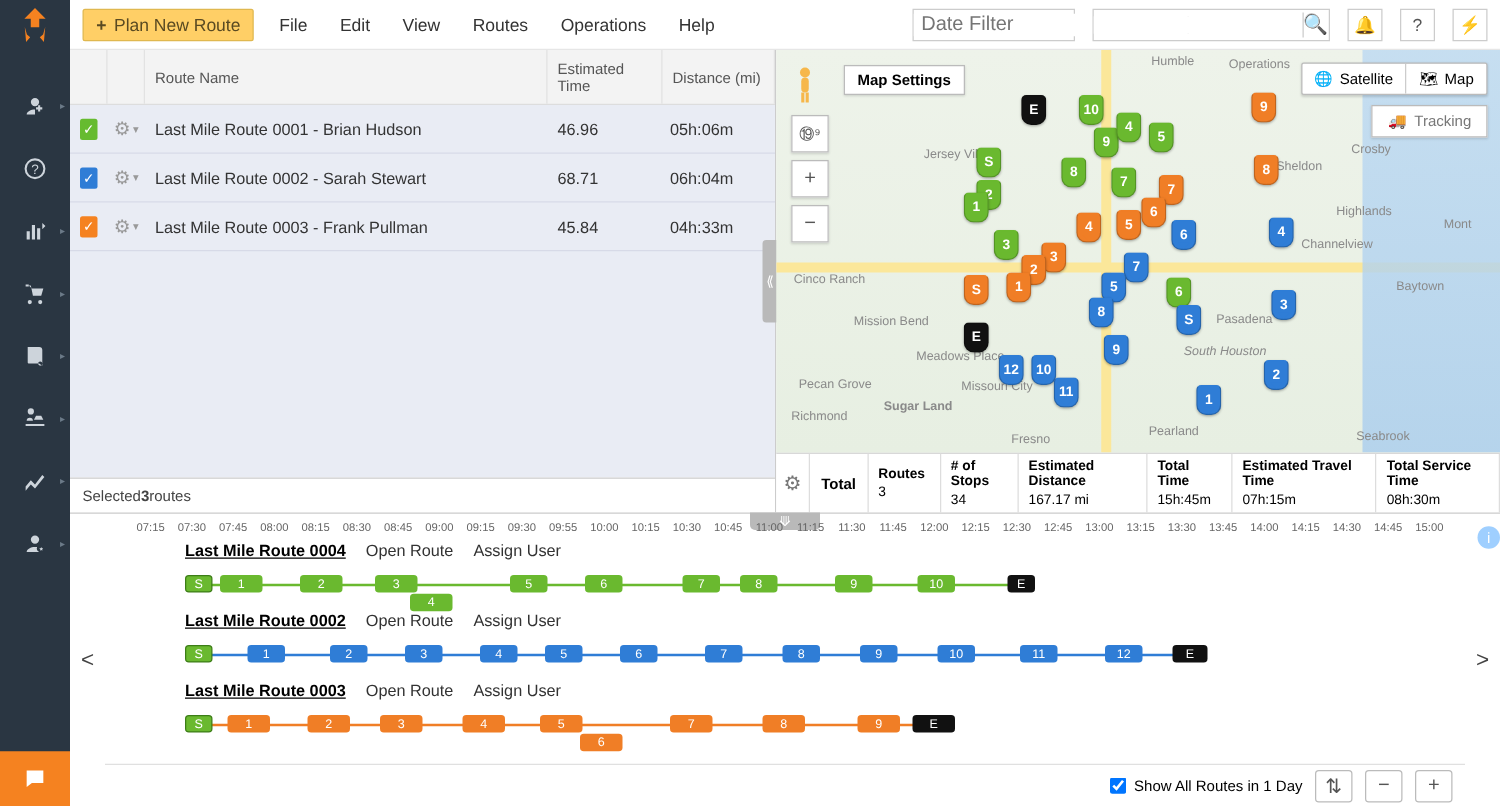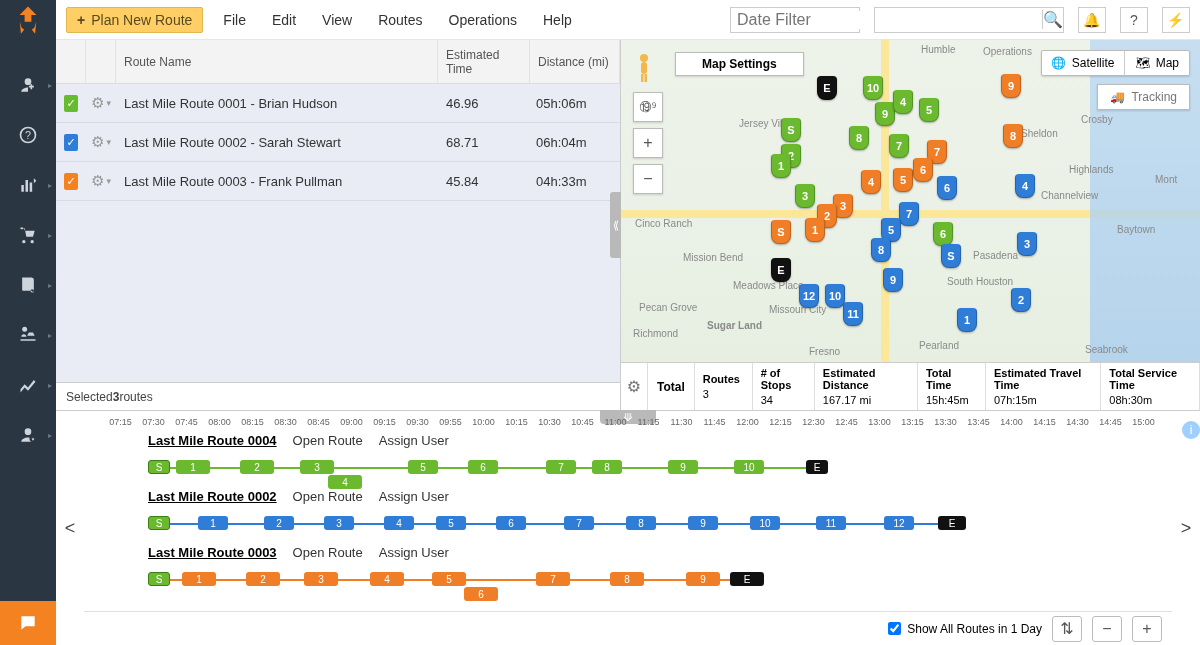--- a/index.html
+++ b/index.html
@@ -59,21 +59,21 @@
 .map-panel { flex:1; display:flex; flex-direction:column; position:relative; }
 .map-area { flex:1; position:relative; background: linear-gradient(180deg,#eef3ea,#e7efe2); overflow:hidden; }
 .map-bg-roads::before,
 .map-bg-roads::after { content:""; position:absolute; background:#fbe79a; }
 .map-bg-roads::before { left:0; right:0; top:170px; height:8px; }
 .map-bg-roads::after { left:260px; top:0; bottom:0; width:8px; }
 .map-water { position:absolute; right:0; top:0; bottom:0; width:110px; background:linear-gradient(180deg,#bcd9f2,#a9cdee); opacity:0.8; }
 .map-toolbar { position:absolute; left:12px; top:10px; display:flex; flex-direction:column; gap:6px; }
 .map-btn { width:30px; height:30px; background:#fff; border:1px solid #bbb; display:flex; align-items:center; justify-content:center; font-size:16px; color:#555; cursor:pointer; box-shadow:0 1px 2px rgba(0,0,0,.15); }
 .map-peg { width:22px; height:36px; display:flex; align-items:center; justify-content:center; }
-.map-settings { position:absolute; left:54px; top:12px; background:#fff; border:1px solid #bbb; padding:4px 26px; font-size:12px; font-weight:bold; box-shadow:0 1px 2px rgba(0,0,0,.15); cursor:pointer; }
+.map-settings { position:absolute; left:54px; top:12px; background:#fff; border:1px solid #bbb; padding:4px 10px; font-size:12px; font-weight:bold; box-shadow:0 1px 2px rgba(0,0,0,.15); cursor:pointer; }
 .map-type { position:absolute; right:10px; top:10px; display:flex; background:#fff; border:1px solid #bbb; box-shadow:0 1px 2px rgba(0,0,0,.15); border-radius:2px; overflow:hidden; }
 .map-type div { padding:5px 10px; font-size:12px; display:flex; align-items:center; gap:5px; cursor:pointer; }
 .map-type div + div { border-left:1px solid #ccc; }
 .tracking { position:absolute; right:10px; top:44px; background:#fff; border:1px solid #bbb; padding:5px 12px; font-size:12px; color:#777; display:flex; align-items:center; gap:6px; box-shadow:0 1px 2px rgba(0,0,0,.15); cursor:pointer; }
 .map-label { position:absolute; font-size:10px; color:#8a8a8a; white-space:nowrap; pointer-events:none; }
 .marker { position:absolute; width:20px; height:24px; border-radius:4px 4px 8px 8px; display:flex; align-items:center; justify-content:center; color:#fff; font-size:11px; font-weight:bold; border:1px solid rgba(0,0,0,.2); box-shadow:0 1px 2px rgba(0,0,0,.3); pointer-events:none; }
 .marker::after { content:""; position:absolute; bottom:-5px; left:50%; transform:translateX(-50%); border:5px solid transparent; border-top-color:inherit; }
 .mk-g { background:#6ab92f; border-top-color:#6ab92f; }
 .mk-b { background:#2f7dd6; border-top-color:#2f7dd6; }
 .mk-o { background:#f07e26; border-top-color:#f07e26; }
@@ -305,21 +305,21 @@
                 <div class="map-label" style="left: 534px; top: 134px;">Mont</div>
                 <div class="map-label" style="left: 118px; top: 78px;">Jersey Village</div>
                 <div class="map-label" style="left: 14px; top: 178px;">Cinco Ranch</div>
                 <div class="map-label" style="left: 62px; top: 212px;">Mission Bend</div>
                 <div class="map-label" style="left: 112px; top: 240px;">Meadows Place</div>
                 <div class="map-label" style="left: 148px; top: 264px;">Missouri City</div>
                 <div class="map-label" style="left: 86px; top: 280px; font-weight: bold;">Sugar Land</div>
                 <div class="map-label" style="left: 12px; top: 288px;">Richmond</div>
                 <div class="map-label" style="left: 18px; top: 262px;">Pecan Grove</div>
                 <div class="map-label" style="left: 352px; top: 210px;">Pasadena</div>
-                <div class="map-label" style="left: 326px; top: 236px;">South Houston</div>
+                <div class="map-label" style="left: 326px; top: 236px; font-style: italic;">South Houston</div>
                 <div class="map-label" style="left: 298px; top: 300px;">Pearland</div>
                 <div class="map-label" style="left: 464px; top: 304px;">Seabrook</div>
                 <div class="map-label" style="left: 188px; top: 306px;">Fresno</div>
               </div>
             <div id="map-markers">
                 <div class="marker mk-k" style="left: 196px; top: 36px;">E</div>
                 <div class="marker mk-g" style="left: 242px; top: 36px;">10</div>
                 <div class="marker mk-o" style="left: 380px; top: 34px;">9</div>
                 <div class="marker mk-g" style="left: 254px; top: 62px;">9</div>
                 <div class="marker mk-g" style="left: 160px; top: 78px;">S</div>

